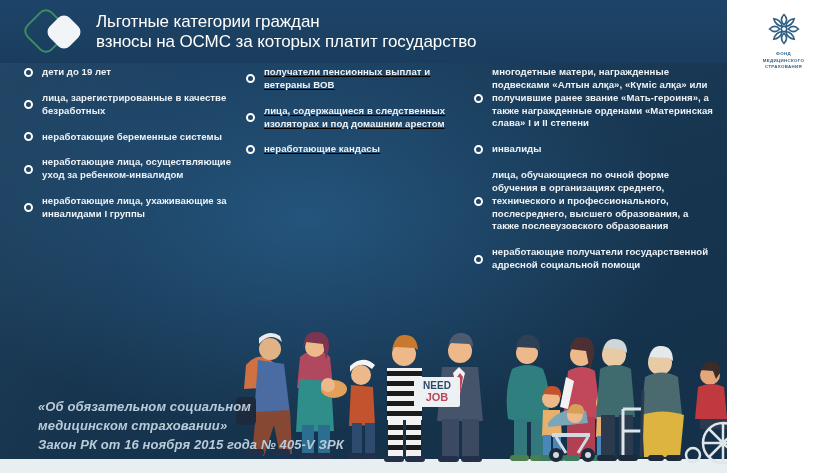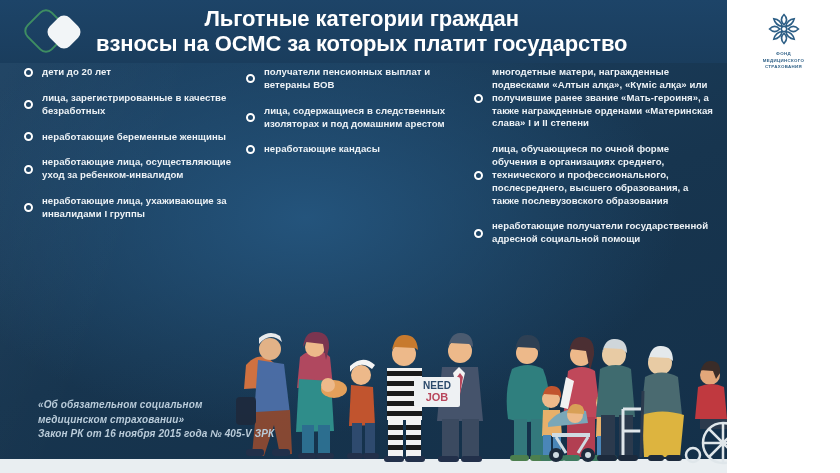--- a/index.html
+++ b/index.html
@@ -73,38 +73,37 @@
     background: #f2f5f7;
     border-radius: 8px;
     transform: rotate(45deg);
   }
   .header-titles {
     margin-left: 8px;
     line-height: 1.12;
   }
   .title-line {
     color: #ffffff;
-    font-size: 22px;
-    font-weight: bold;
+    font-size: 17px;
+    font-weight: normal;
     letter-spacing: -0.1px;
     white-space: nowrap;
-    text-align: center;
   }
   
   .columns {
     position: absolute;
     left: 0; top: 66px;
     width: 727px;
     display: flex;
   }
   .col {
     box-sizing: border-box;
   }
   .col-1 { width: 238px; padding-left: 24px; padding-right: 4px; }
-  .col-2 { width: 228px; padding-left: 8px; padding-right: 6px; }
+  .col-2 { width: 228px; padding-left: 8px; padding-right: 6px; text-decoration: underline; }
   .col-3 { width: 261px; padding-left: 8px; padding-right: 14px; }
 
   .bullet-item {
     display: flex;
     align-items: center;
     margin-bottom: 13px;
   }
   .bullet-dot {
     flex: 0 0 auto;
     width: 9px;
@@ -120,21 +119,21 @@
     line-height: 1.34;
     font-weight: bold;
     letter-spacing: 0.05px;
   }
   
   .footnote {
     position: absolute;
     left: 38px;
     top: 398px;
     color: #b9cbd9;
-    font-size: 10px;
+    font-size: 13px;
     font-style: italic;
     line-height: 1.45;
     font-weight: bold;
     letter-spacing: 0.1px;
     z-index: 6;
   }
   
   .illustration {
     position: absolute;
     left: 0; bottom: 0;
@@ -184,29 +183,29 @@
       <div class="header-titles">
         <div class="title-line">Льготные категории граждан</div>
         <div class="title-line">взносы на ОСМС за которых платит государство</div>
       </div>
     </div>
 
     <div class="columns">
       <div class="col col-1">
           <div class="bullet-item">
             <span class="bullet-dot"></span>
-            <span class="bullet-text">дети до 20 лет</span>
+            <span class="bullet-text">дети до 19 лет</span>
           </div>
           <div class="bullet-item">
             <span class="bullet-dot"></span>
             <span class="bullet-text">лица, зарегистрированные в качестве безработных</span>
           </div>
           <div class="bullet-item">
             <span class="bullet-dot"></span>
-            <span class="bullet-text">неработающие беременные женщины</span>
+            <span class="bullet-text">неработающие беременные системы</span>
           </div>
           <div class="bullet-item">
             <span class="bullet-dot"></span>
             <span class="bullet-text">неработающие лица, осуществляющие уход за ребенком-инвалидом</span>
           </div>
           <div class="bullet-item">
             <span class="bullet-dot"></span>
             <span class="bullet-text">неработающие лица, ухаживающие за инвалидами I группы</span>
           </div>
         </div>
@@ -221,20 +220,24 @@
           </div>
           <div class="bullet-item">
             <span class="bullet-dot"></span>
             <span class="bullet-text">неработающие кандасы</span>
           </div>
         </div>
       <div class="col col-3">
           <div class="bullet-item">
             <span class="bullet-dot"></span>
             <span class="bullet-text">многодетные матери, награжденные подвесками «Алтын алқа», «Күміс алқа» или получившие ранее звание «Мать-героиня», а также награжденные орденами «Материнская слава» I и II степени</span>
+          </div>
+          <div class="bullet-item">
+            <span class="bullet-dot"></span>
+            <span class="bullet-text">инвалиды</span>
           </div>
           <div class="bullet-item">
             <span class="bullet-dot"></span>
             <span class="bullet-text">лица, обучающиеся по очной форме обучения в организациях среднего, технического и профессионального, послесреднего, высшего образования, а также послевузовского образования</span>
           </div>
           <div class="bullet-item">
             <span class="bullet-dot"></span>
             <span class="bullet-text">неработающие получатели государственной адресной социальной помощи</span>
           </div>
         </div>

